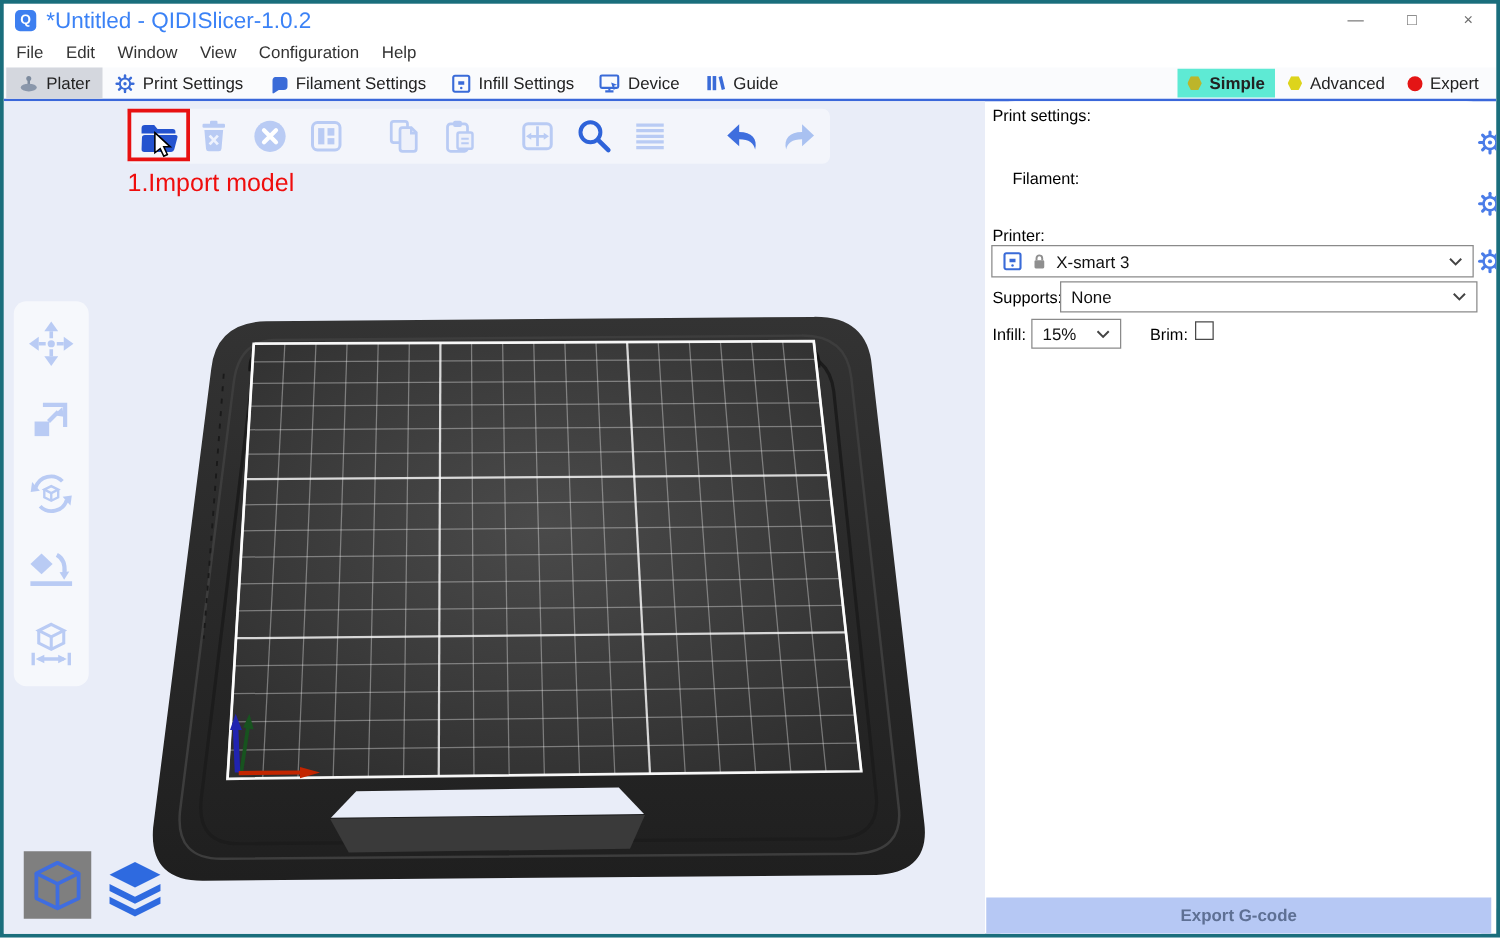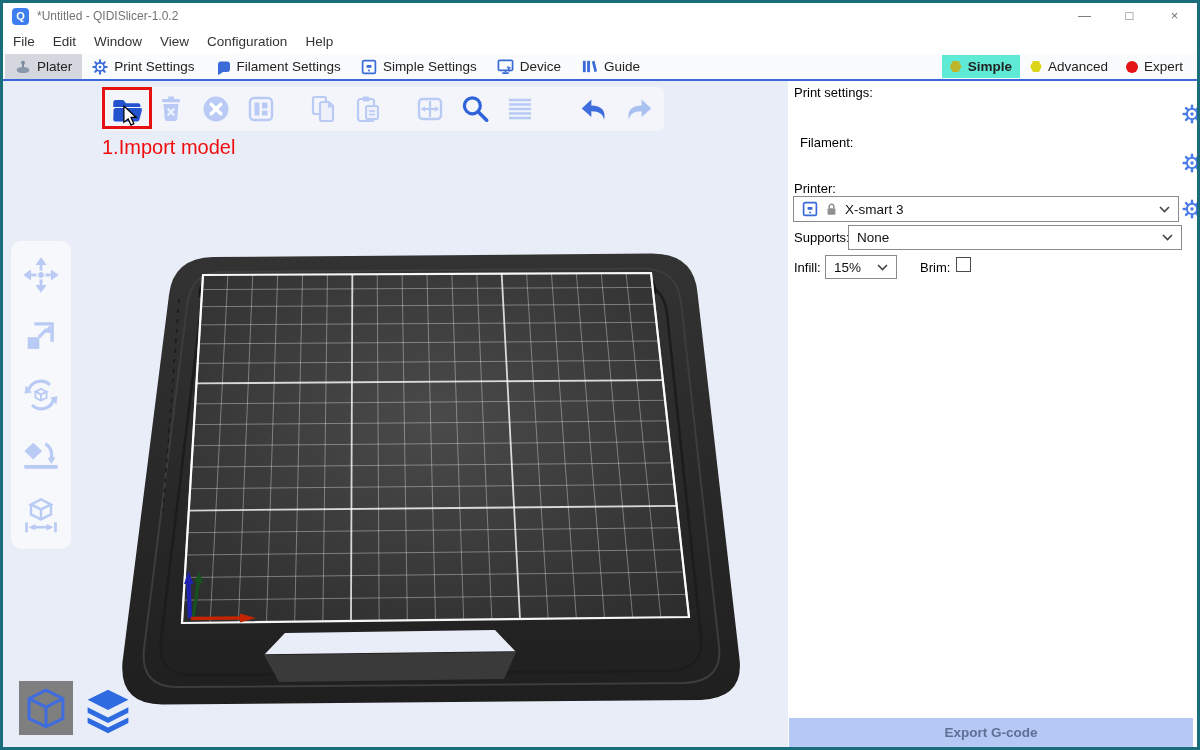--- a/index.html
+++ b/index.html
@@ -6,21 +6,21 @@
   html,body { margin:0; padding:0; }
   body {
     width:1200px; height:750px; position:relative; overflow:hidden;
     font-family:"Liberation Sans", sans-serif;
     background:#ffffff;
     border:3px solid #1a6e7c;
   }
   
   .titlebar { position:absolute; left:0; top:0; width:1194px; height:26px; background:#fff; display:flex; align-items:center; padding-left:9px; }
   .appicon { width:17px; height:17px; border-radius:4px; background:#3d7ff0; color:#fff; font-size:11px; font-weight:bold; display:flex; align-items:center; justify-content:center; margin-right:8px; }
-  .apptitle { font-size:12px; color:#737373; }
+  .apptitle { font-size:18px; color:#3b82f6; }
   .wincontrols { margin-left:auto; display:flex; height:26px; }
   .winbtn { width:45px; text-align:center; color:#6e6e6e; font-size:13px; line-height:26px; }
   
   .menubar { position:absolute; left:0; top:26px; width:1194px; height:25px; background:#fff; display:flex; align-items:center; padding-left:1px; }
   .menuitem { font-size:13.5px; color:#333; padding:0 9px; line-height:25px; }
   
   .tabbar { position:absolute; left:0; top:51px; width:1194px; height:27px; background:#fafbfd; border-bottom:2px solid #3a67da; display:flex; align-items:center; padding-left:2px; }
   .tab { height:25px; display:flex; align-items:center; gap:6px; padding:0 10px; font-size:13.5px; color:#222; }
   .tab.selected { background:#d4d7de; }
   .tab svg { display:block; }
@@ -132,21 +132,21 @@
   <div class="tab">
     <svg width="16" height="16" viewBox="0 0 16 16">
       <path d="M5 2.5 h7 a3 3 0 0 1 3 3 v4.5 a3 3 0 0 1 -3 3 H8 l-4.3 2.8 c-.5 .3 -.7 -.2 -.7 -.6 V5.5 a3 3 0 0 1 2 -3 z" fill="#3a6bd8"></path>
     </svg>
     <span>Filament Settings</span>
   </div>
   <div class="tab">
     <svg width="16" height="16" viewBox="0 0 16 16" style="color:#3a6bd8">
         <use href="#sym-printer"></use>
       </svg>
-    <span>Simple Settings</span>
+    <span>Infill Settings</span>
   </div>
   <div class="tab">
     <svg width="17" height="17" viewBox="0 0 18 18">
       <rect x="1.5" y="2.5" width="15" height="10.5" rx="1.2" fill="none" stroke="#3a6bd8" stroke-width="1.8"></rect>
       <line x1="9" y1="13" x2="9" y2="15.5" stroke="#3a6bd8" stroke-width="1.8"></line>
       <line x1="5.5" y1="16" x2="12.5" y2="16" stroke="#3a6bd8" stroke-width="1.8"></line>
       <polygon points="10.5,8.5 15.5,10.3 12.9,11.3 14.2,14 12.6,14.6 11.5,11.9" fill="#3a6bd8"></polygon>
     </svg>
     <span>Device</span>
   </div>
@@ -417,21 +417,21 @@
   </div>
 </div>
 
 <div class="sidepanel">
 
   <div class="sp-label" style="left:6px; top:4px">Print settings:</div>
   <svg class="gearbtn" style="left:394px; top:23px" viewBox="0 0 24 24">
       <use href="#sym-gear"></use>
     </svg>
 
-  <div class="sp-label" style="left:12px; top:54px">Filament:</div>
+  <div class="sp-label" style="left:22px; top:54px">Filament:</div>
   <svg class="gearbtn" style="left:394px; top:72px" viewBox="0 0 24 24">
       <use href="#sym-gear"></use>
     </svg>
 
   <div class="sp-label" style="left:6px; top:100px">Printer:</div>
   <div class="combo" style="left:5px; top:115px; width:386px; height:26px">
     <svg width="16" height="16" viewBox="0 0 16 16" style="color:#3a6bd8">
         <use href="#sym-printer"></use>
       </svg>
     <svg class="lock-svg" viewBox="0 0 20 22">

